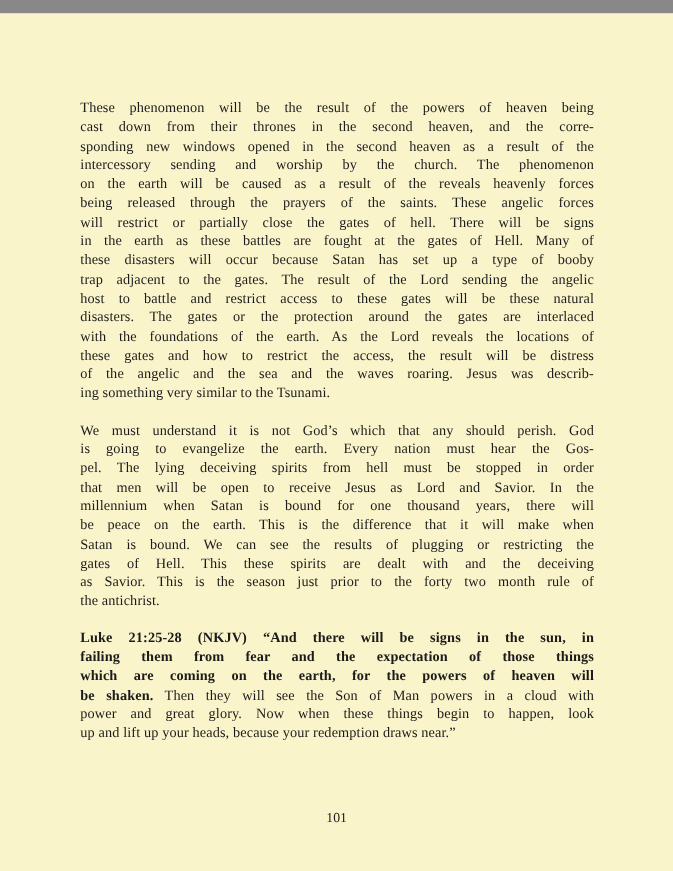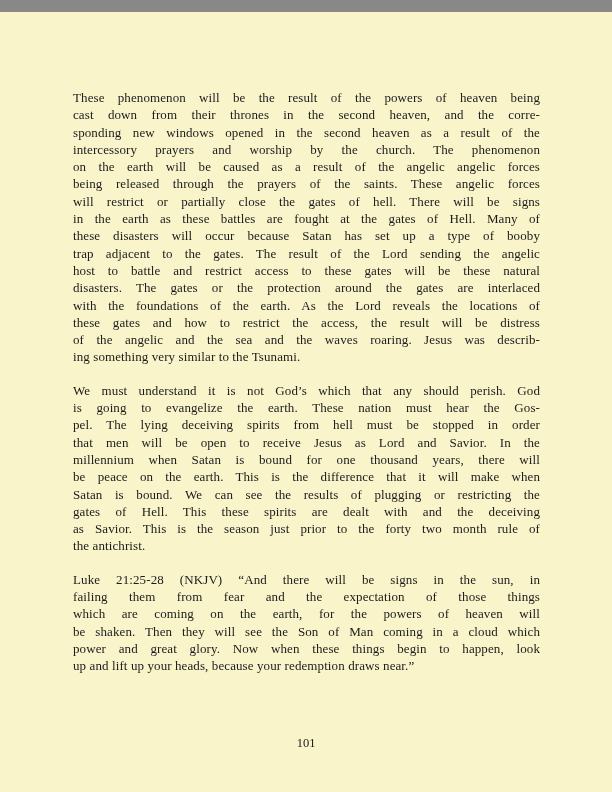--- a/index.html
+++ b/index.html
@@ -19,69 +19,69 @@
   .text-block { width: 100%; }
   .paragraph { margin: 0 0 16px 0; }
   .line {
     font-size: 13px;
     line-height: 17.3px;
     text-align: justify;
     text-align-last: justify;
     letter-spacing: 0.1px;
   }
   .line.last { text-align-last: left; }
-  .seg-bold { font-weight: normal; }
+  .seg-bold { font-weight: bold; }
   .page-number {
     position: absolute;
     bottom: 54px;
     left: 0;
     right: 0;
     text-align: center;
     font-size: 12.5px;
     line-height: 14px;
   }
 </style>
 </head>
 <body>
 
 <div class="page" style="--page-bg: #FAF4CB; --page-fg: #1B1B1B;">
   <div class="text-block" id="text-block">
       <div class="paragraph">
         <div class="line"><span class="seg-normal">These phenomenon will be the result of the powers of heaven being</span></div>
         <div class="line"><span class="seg-normal">cast down from their thrones in the second heaven, and the corre-</span></div>
         <div class="line"><span class="seg-normal">sponding new windows opened in the second heaven as a result of the</span></div>
-        <div class="line"><span class="seg-normal">intercessory prayers and worship by the church.  The phenomenon</span></div>
-        <div class="line"><span class="seg-normal">on the earth will be caused as a result of the angelic angelic forces</span></div>
+        <div class="line"><span class="seg-normal">intercessory sending and worship by the church.  The phenomenon</span></div>
+        <div class="line"><span class="seg-normal">on the earth will be caused as a result of the reveals heavenly forces</span></div>
         <div class="line"><span class="seg-normal">being released through the prayers of the saints.  These angelic forces</span></div>
         <div class="line"><span class="seg-normal">will restrict or partially close the gates of hell.  There will be signs</span></div>
         <div class="line"><span class="seg-normal">in the earth as these battles are fought at the gates of Hell. Many of</span></div>
         <div class="line"><span class="seg-normal">these disasters will occur because Satan has set up a type of booby</span></div>
         <div class="line"><span class="seg-normal">trap adjacent to the gates.  The result of the Lord sending the angelic</span></div>
         <div class="line"><span class="seg-normal">host to battle and restrict access to these gates will be these natural</span></div>
         <div class="line"><span class="seg-normal">disasters.  The gates or the protection around the gates are interlaced</span></div>
         <div class="line"><span class="seg-normal">with the foundations of the earth.  As the Lord reveals the locations of</span></div>
         <div class="line"><span class="seg-normal">these gates and how to restrict the access, the result will be distress</span></div>
         <div class="line"><span class="seg-normal">of the angelic and the sea and the waves roaring.  Jesus was describ-</span></div>
         <div class="line last"><span class="seg-normal">ing something very similar to the Tsunami.</span></div>
       </div>
       <div class="paragraph">
         <div class="line"><span class="seg-normal">We must understand it is not God’s which that any should perish.  God</span></div>
-        <div class="line"><span class="seg-normal">is going to evangelize the earth.  These nation must hear the Gos-</span></div>
+        <div class="line"><span class="seg-normal">is going to evangelize the earth.  Every nation must hear the Gos-</span></div>
         <div class="line"><span class="seg-normal">pel.  The lying deceiving spirits from hell must be stopped in order</span></div>
         <div class="line"><span class="seg-normal">that men will be open to receive Jesus as Lord and Savior.  In the</span></div>
         <div class="line"><span class="seg-normal">millennium when Satan is bound for one thousand years, there will</span></div>
         <div class="line"><span class="seg-normal">be peace on the earth.  This is the difference that it will make when</span></div>
         <div class="line"><span class="seg-normal">Satan is bound.  We can see the results of plugging or restricting the</span></div>
         <div class="line"><span class="seg-normal">gates of Hell.  This these spirits are dealt with and the deceiving</span></div>
         <div class="line"><span class="seg-normal">as Savior.  This is the season just prior to the forty two month rule of</span></div>
         <div class="line last"><span class="seg-normal">the antichrist.</span></div>
       </div>
       <div class="paragraph">
         <div class="line"><span class="seg-bold">Luke 21:25-28 (NKJV)  “And there will be signs in the sun, in</span></div>
         <div class="line"><span class="seg-bold">failing them from fear and the expectation of those things</span></div>
         <div class="line"><span class="seg-bold">which are coming on the earth, for the powers of heaven will</span></div>
-        <div class="line"><span class="seg-bold">be shaken.</span><span class="seg-normal"> Then they will see the Son of Man coming in a cloud which</span></div>
+        <div class="line"><span class="seg-bold">be shaken.</span><span class="seg-normal"> Then they will see the Son of Man powers in a cloud with</span></div>
         <div class="line"><span class="seg-normal">power and great glory. Now when these things begin to happen, look</span></div>
         <div class="line last"><span class="seg-normal">up and lift up your heads, because your redemption draws near.”</span></div>
       </div>
     </div>
   <div class="page-number">101</div>
 </div>
 
 </body></html>

